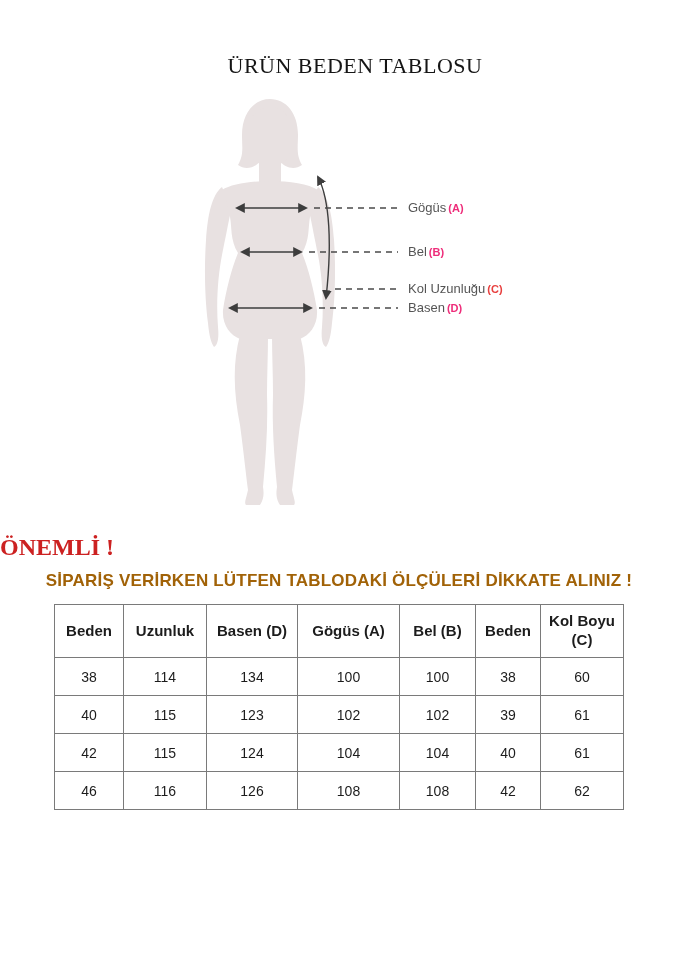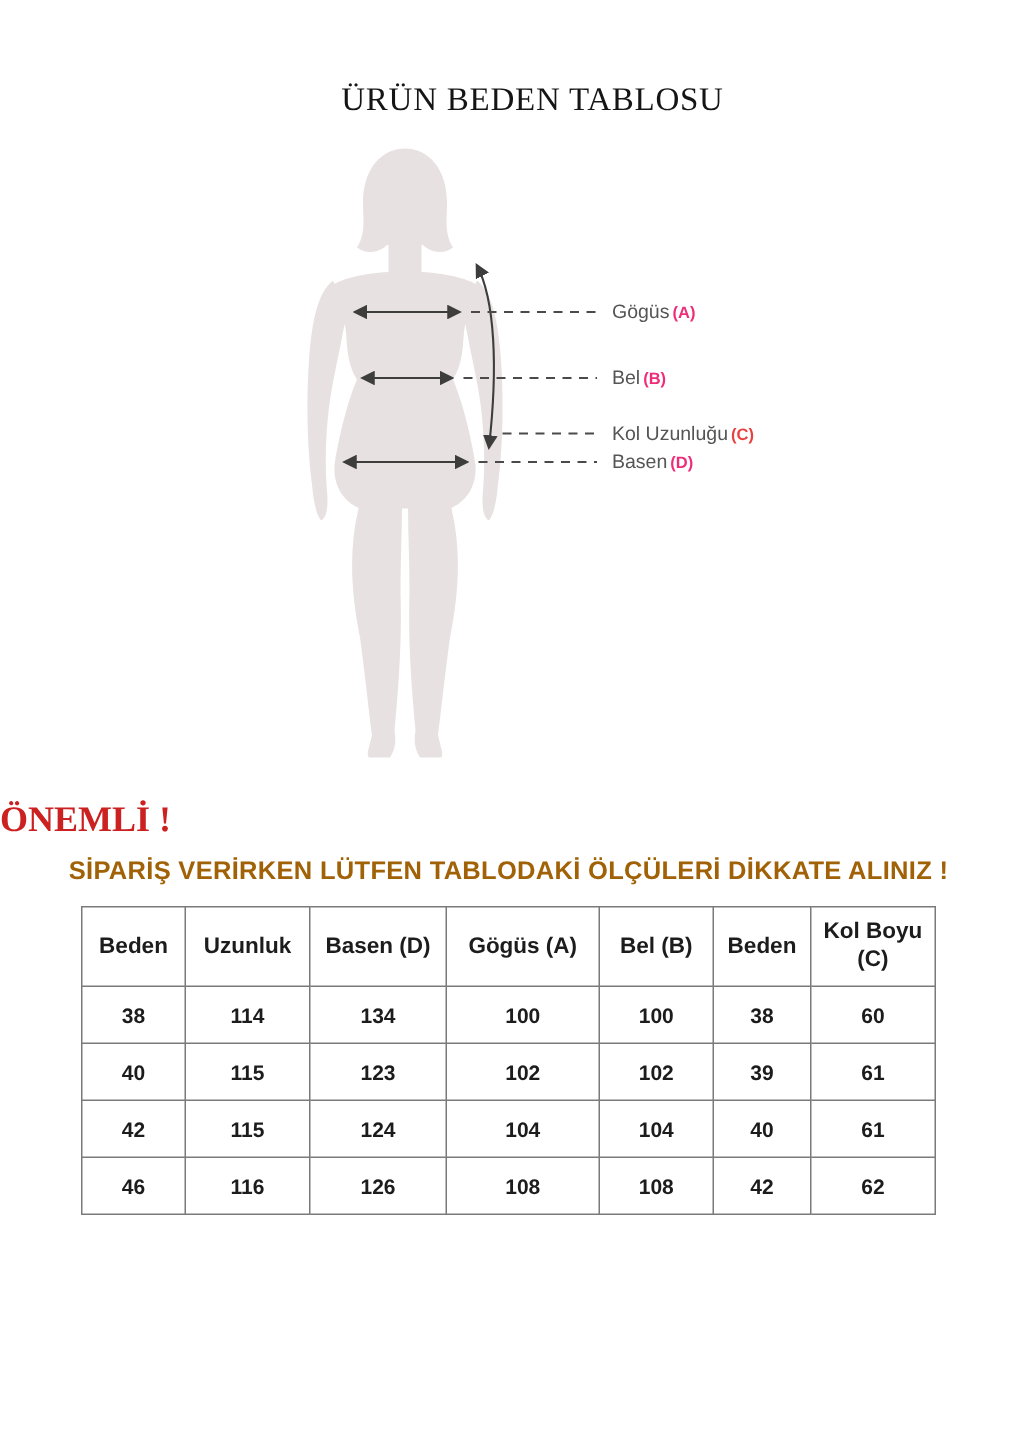--- a/index.html
+++ b/index.html
@@ -30,21 +30,21 @@
   }
   table.size-table{
     position:absolute;left:54px;top:604px;width:569px;
     border-collapse:collapse;table-layout:fixed;padding-left:36px;
   }
   table.size-table th,table.size-table td{
     border:1px solid #7a7a7a;text-align:center;vertical-align:middle;
     color:#1c1c1c;padding:0;
   }
   table.size-table th{height:52px;font-size:15px;font-weight:bold;line-height:1.25;}
-  table.size-table td{height:37px;font-size:14px;font-weight:bold;}
+  table.size-table td{height:37px;font-size:14px;font-weight:normal;}
 </style>
 </head>
 <body>
 
 <div class="page">
 
   <div class="page-title">ÜRÜN BEDEN TABLOSU</div>
 
   <svg class="figure-svg" width="220" height="420" viewBox="0 0 220 420">
     <defs>

